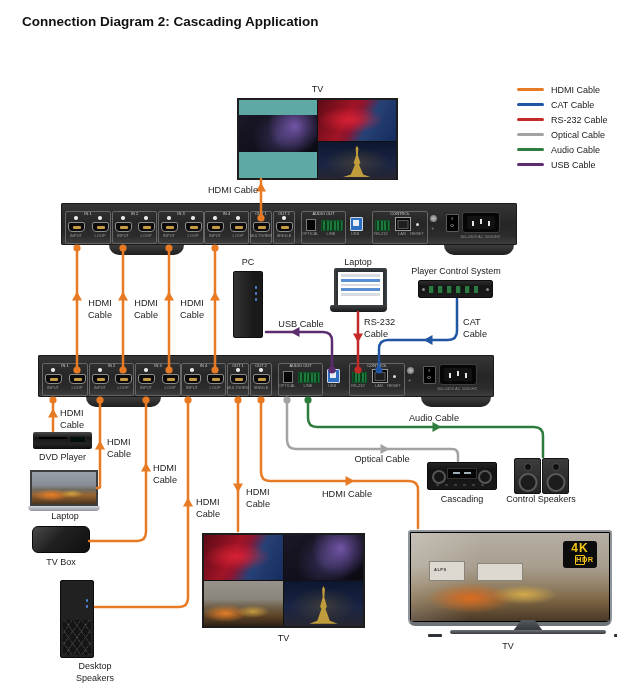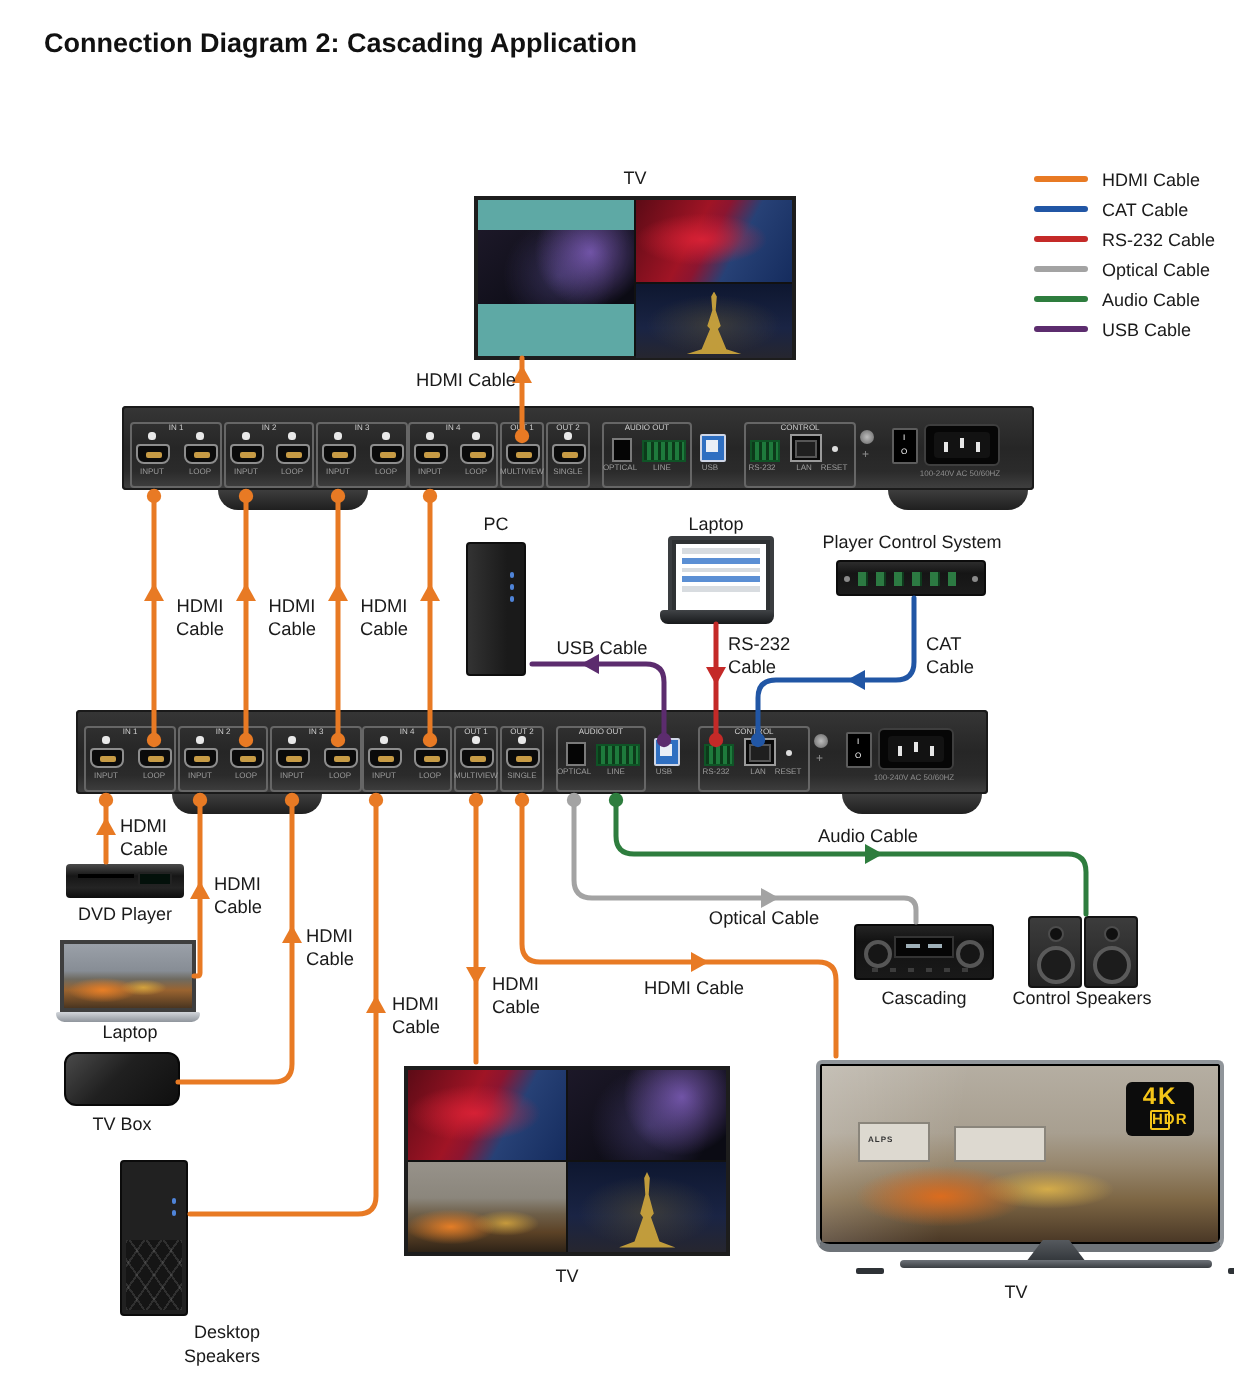--- a/index.html
+++ b/index.html
@@ -1,21 +1,21 @@
 <!DOCTYPE html>
 <html><head>
 <meta charset="utf-8">
 <style>
   html,body{margin:0;padding:0;}
   body{width:617px;height:700px;background:#ffffff;font-family:"Liberation Sans",sans-serif;position:relative;overflow:hidden;}
   .stage{position:absolute;left:0;top:0;width:617px;height:700px;}
   .title{position:absolute;left:22px;top:14px;font-size:13.5px;font-weight:bold;color:#111;}
   
   .nlabel{position:absolute;font-size:9px;color:#1a1a1a;text-align:center;white-space:nowrap;}
-  .nlabel.left{text-align:right;}
+  .nlabel.left{text-align:center;}
   
   #legend{position:absolute;left:517px;top:82px;}
   .leg-row{display:flex;align-items:center;height:15px;}
   .leg-swatch{width:27px;height:3.5px;border-radius:2px;margin-right:7px;flex:0 0 auto;}
   .leg-label{font-size:9px;color:#1a1a1a;white-space:nowrap;}
   
   .device{position:absolute;width:456px;height:54px;}
   .dev-body{position:absolute;left:0;top:0;width:456px;height:42px;border-radius:2px;
     background:linear-gradient(#363636,#262626 50%,#2b2b2b 78%,#414141);box-shadow:0 0 0 1px #1a1a1a inset;}
   .dev-foot{position:absolute;top:42px;height:10px;background:linear-gradient(#3d3d3d,#1f1f1f);border-radius:0 0 10px 10px;}

